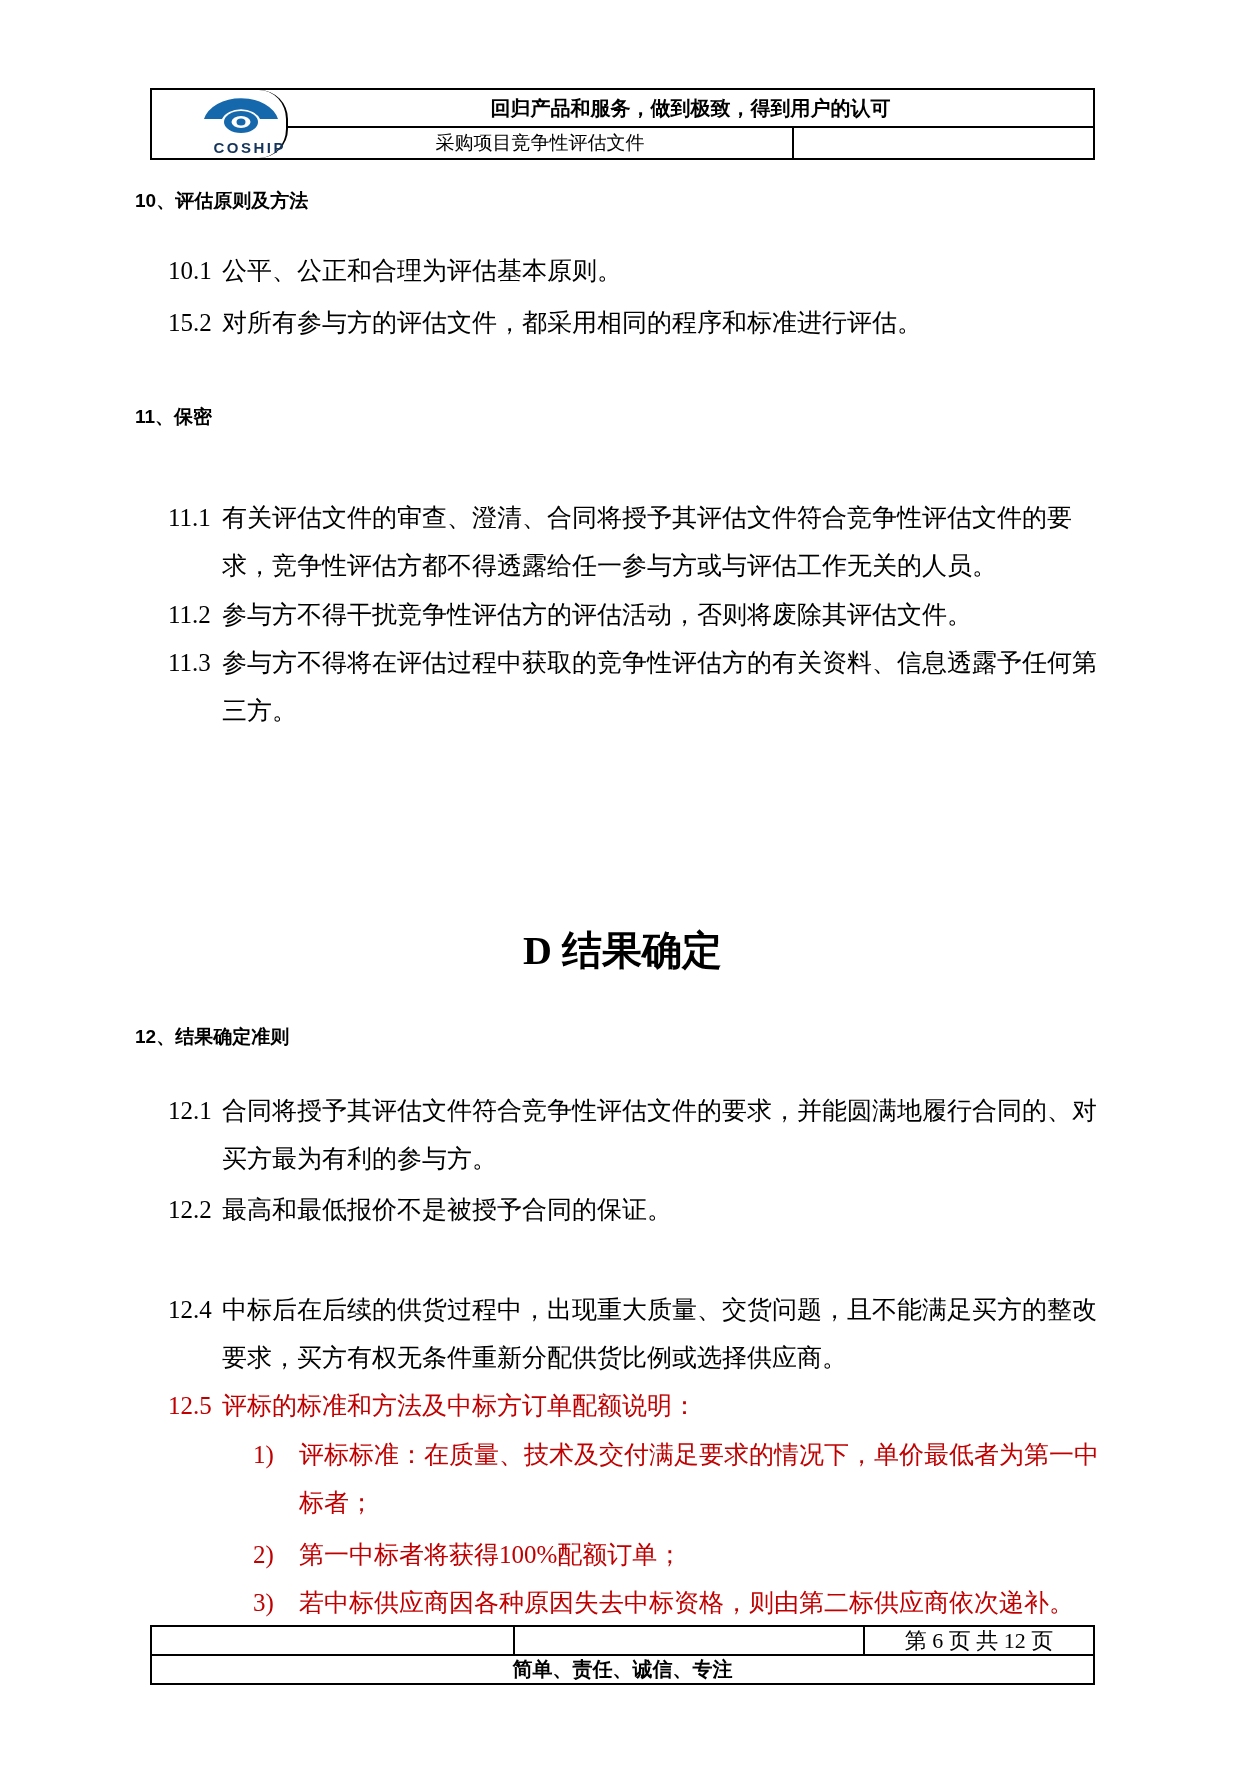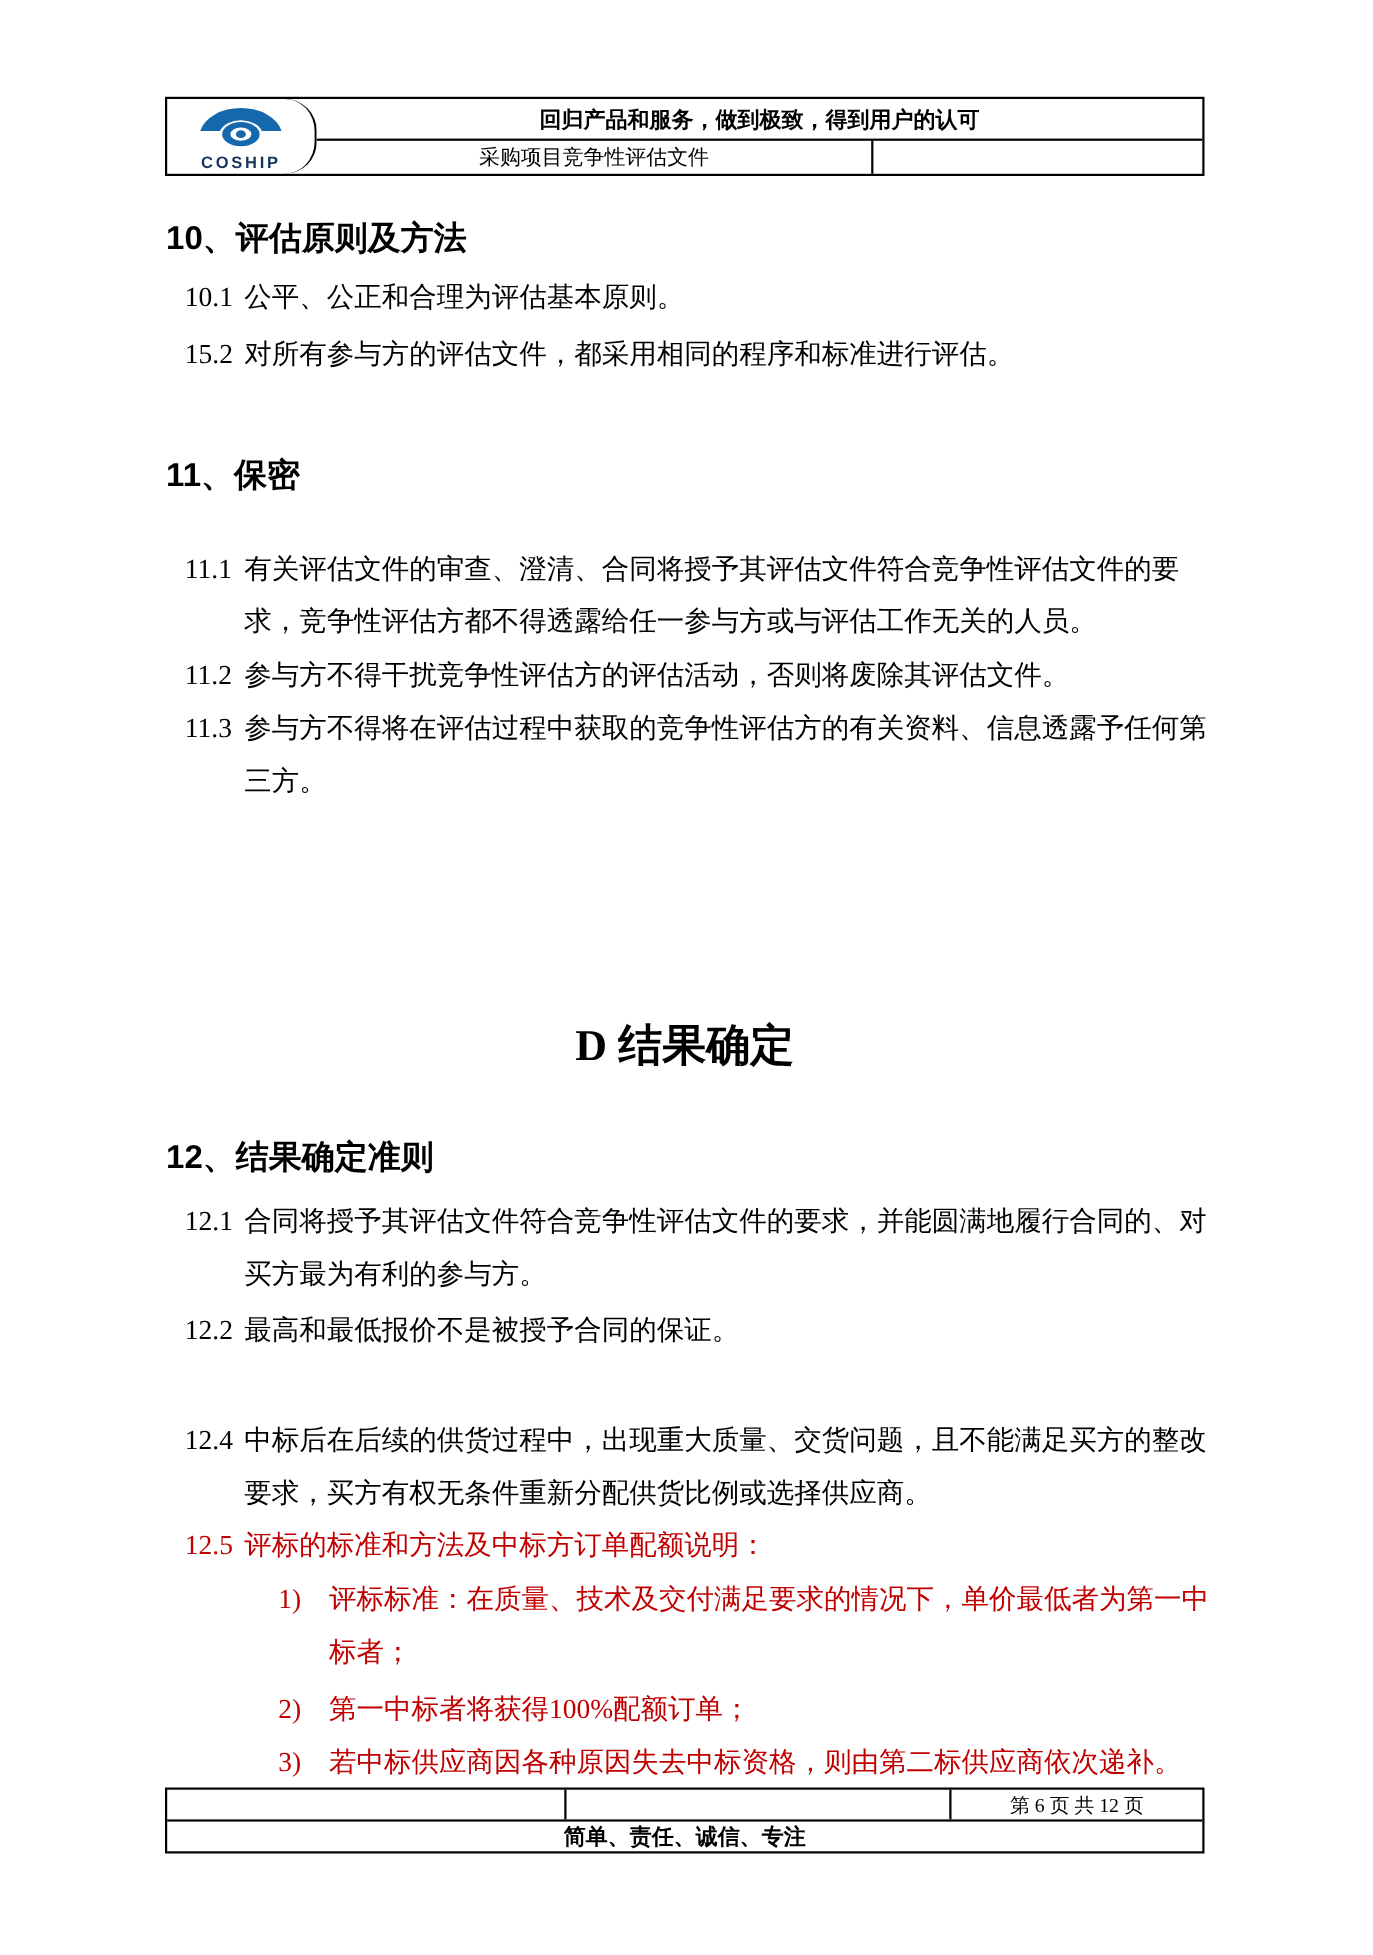--- a/index.html
+++ b/index.html
@@ -11,42 +11,42 @@
 
   
   .hdr {
     position:absolute; left:150px; top:88px; width:945px; height:72px;
     border:2px solid #000; box-sizing:border-box;
     display:grid; grid-template-columns:136px 504px 1fr; grid-template-rows:38px 1fr;
     background:#fff;
   }
   .hdr-logo {
     grid-row:1/3; grid-column:1; border-right:2px solid #000; box-sizing:border-box;
-    display:flex; flex-direction:column; align-items:center; justify-content:center; gap:1px;border-radius:29px;
+    display:flex; flex-direction:column; align-items:flex-end; justify-content:center; gap:1px;border-radius:29px;
   }
   .hdr-brand {
     font-family:"Liberation Sans","DejaVu Sans",sans-serif; font-weight:bold;
     font-size:15px; letter-spacing:2.5px; color:#14345c; line-height:1;
   }
   .hdr-slogan {
     grid-row:1; grid-column:2/4; border-bottom:2px solid #000; box-sizing:border-box;
     display:flex; align-items:center; justify-content:center;
     font-family:"Liberation Sans","DejaVu Sans",sans-serif; font-weight:bold; font-size:20px;
   }
   .hdr-doc {
     grid-row:2; grid-column:2; box-sizing:border-box;
     display:flex; align-items:center; justify-content:center; font-size:19px;border-radius:11px;
   }
   .hdr-empty { grid-row:2; grid-column:3; border-left:2px solid #000; box-sizing:border-box; }
 
   
   .h-sec {
-    position:absolute; left:135px; width:975px; margin:16px;
+    position:absolute; left:135px; width:975px; margin:0;
     font-family:"Liberation Sans","DejaVu Sans",sans-serif; font-weight:bold;
-    font-size:30px; line-height:34px; color:#000;
+    font-size:19px; line-height:34px; color:#000;
   }
   .h-part {
     position:absolute; left:135px; width:975px; margin:0; text-align:center;
     font-family:"Liberation Serif","DejaVu Serif",serif; font-weight:bold;
     font-size:40px; line-height:46px; color:#000;
   }
   .item {
     position:absolute; left:135px; width:972px; display:flex;
     font-size:25px; line-height:48px;
   }
@@ -64,21 +64,21 @@
   .ftr {
     position:absolute; left:150px; top:1625px; width:945px; height:60px;
     border:2px solid #000; box-sizing:border-box;
     display:grid; grid-template-columns:363px 350px 1fr; grid-template-rows:27px 1fr;
     background:#fff;
   }
   .ftr-c1 { grid-row:1; grid-column:1; border-right:2px solid #000; box-sizing:border-box; }
   .ftr-c2 { grid-row:1; grid-column:2; border-right:2px solid #000; box-sizing:border-box; }
   .ftr-c3 {
     grid-row:1; grid-column:3; box-sizing:border-box;
-    display:flex; align-items:center; justify-content:center; font-size:18px;
+    display:flex; align-items:center; justify-content:center; font-size:22px;
   }
   .ftr-motto {
     grid-row:2; grid-column:1/4; border-top:2px solid #000; box-sizing:border-box;
     display:flex; align-items:center; justify-content:center;
     font-family:Liberation Mono, monospace; font-weight:bold; font-size:20px;
   }
 </style>
 </head>
 <body>
 

